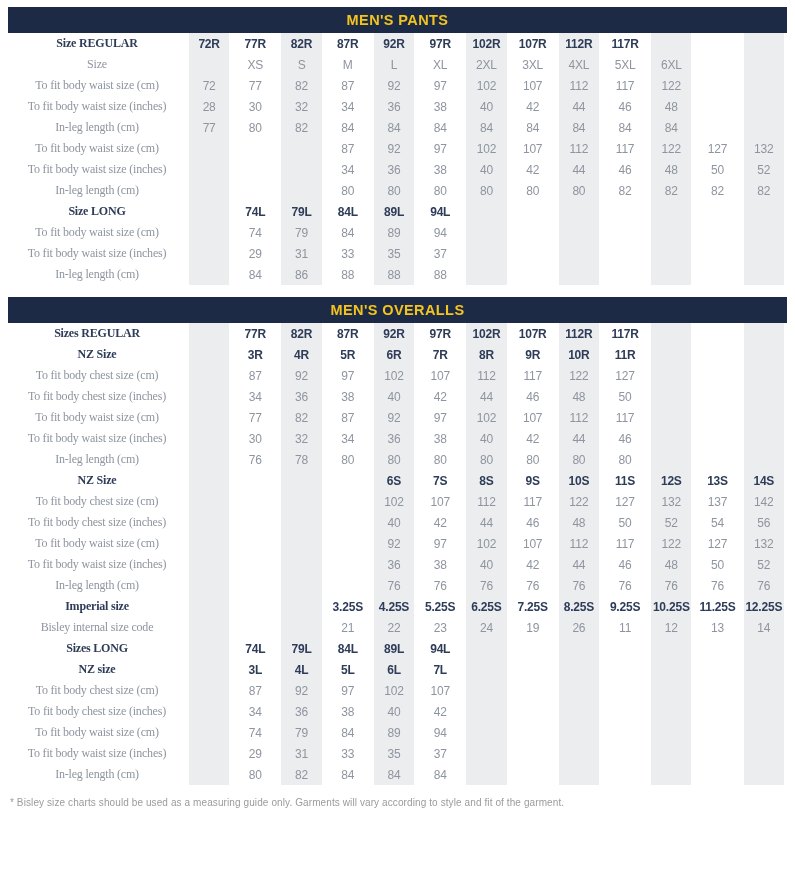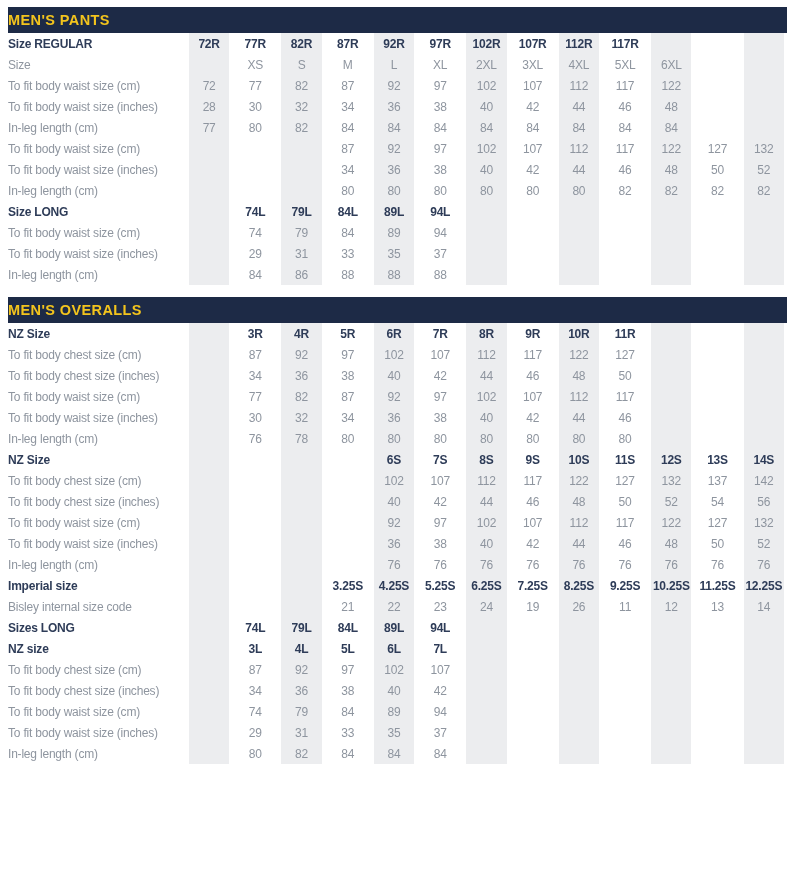--- a/index.html
+++ b/index.html
@@ -12,21 +12,21 @@
     -webkit-font-smoothing: antialiased;
   }
   .page { padding: 7px 8px 0 8px; }
 
   .title-bar {
     height: 26px;
     background: var(--header-bg, #1d2a46);
     color: var(--header-fg, #f3c41d);
     display: flex;
     align-items: center;
-    justify-content: flex-start;
+    justify-content: center;
     font-weight: bold;
     font-size: 14.5px;
     letter-spacing: 0.4px;
   }
 
   table.size-table {
     width: 100%;
     border-collapse: separate;
     border-spacing: 0;
     table-layout: fixed;
@@ -34,23 +34,24 @@
   table.size-table td {
     height: 21px;
     font-size: 12px;
     padding: 0;
     vertical-align: middle;
     white-space: nowrap;
     letter-spacing: -0.2px;
   }
   td.label {
     color: var(--value, #8e959f);
-    text-align: left;
+    text-align: center;
     padding-left: 5px;
     overflow: hidden;
+    font-family: Liberation Serif, serif;
   }
   td.cell {
     text-align: center;
     color: var(--value, #8e959f);
     border-left: 3px solid #ffffff;
     border-right: 3px solid #ffffff;
     background-clip: padding-box;
   }
   td.cell.stripe { background-color: var(--stripe, #ecedef); }
   tr.hdr-row td.label, tr.hdr-row td.cell {
@@ -306,20 +307,36 @@
           <col>
           <col>
           <col>
           <col>
           <col>
           <col>
           <col>
         </colgroup>
         <tbody>
           <tr class="hdr-row">
+            <td class="label">Sizes REGULAR</td>
+            <td class="cell stripe"></td>
+            <td class="cell">77R</td>
+            <td class="cell stripe">82R</td>
+            <td class="cell">87R</td>
+            <td class="cell stripe">92R</td>
+            <td class="cell">97R</td>
+            <td class="cell stripe">102R</td>
+            <td class="cell">107R</td>
+            <td class="cell stripe">112R</td>
+            <td class="cell">117R</td>
+            <td class="cell stripe"></td>
+            <td class="cell"></td>
+            <td class="cell stripe"></td>
+          </tr>
+          <tr class="hdr-row">
             <td class="label">NZ Size</td>
             <td class="cell stripe"></td>
             <td class="cell">3R</td>
             <td class="cell stripe">4R</td>
             <td class="cell">5R</td>
             <td class="cell stripe">6R</td>
             <td class="cell">7R</td>
             <td class="cell stripe">8R</td>
             <td class="cell">9R</td>
             <td class="cell stripe">10R</td>
@@ -645,14 +662,15 @@
             <td class="cell stripe"></td>
             <td class="cell"></td>
             <td class="cell stripe"></td>
             <td class="cell"></td>
             <td class="cell stripe"></td>
           </tr>
         </tbody>
       </table>
   </section>
 
+  <p class="footnote">* Bisley size charts should be used as a measuring guide only. Garments will vary according to style and fit of the garment.</p>
 
 </div>
 
 </body></html>

